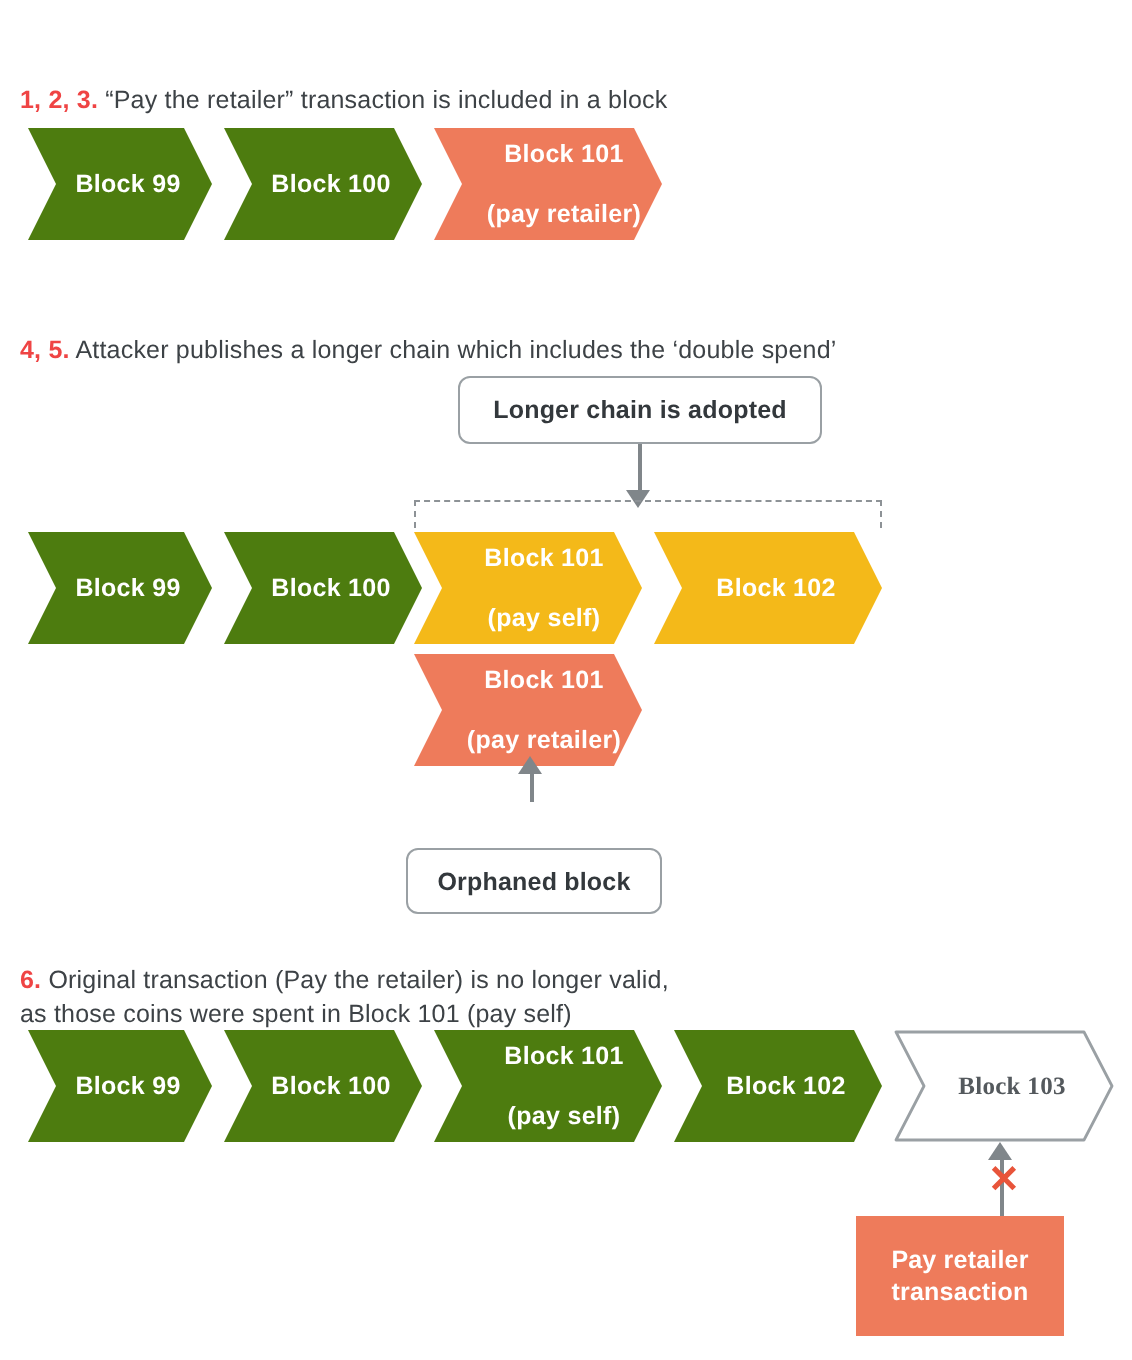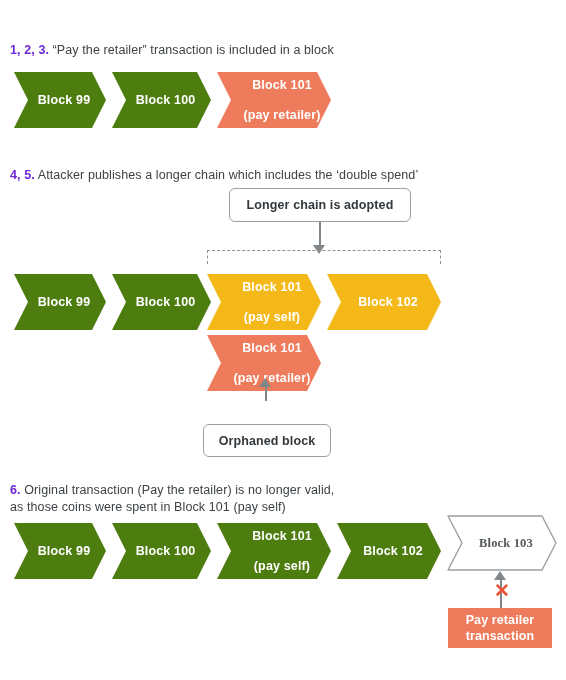--- a/index.html
+++ b/index.html
@@ -26,39 +26,38 @@
   .caption {
     position: absolute;
     font-size: 12.5px;
     line-height: 17px;
     color: #3d4246;
     letter-spacing: 0.1px;
     white-space: pre-line;
   }
   .caption .num {
     font-weight: bold;
-    color: #6d28d9;
+    color: #ef4444;
   }
 
   
   .chev {
     position: absolute;
     display: flex;
     align-items: center;
     justify-content: center;
     text-align: center;
     color: #ffffff;
     font-size: 12.5px;
     line-height: 15px;
     font-weight: bold;
     letter-spacing: 0.15px;
     box-sizing: border-box;
     -webkit-clip-path: polygon(0 0, calc(100% - 14px) 0, 100% 50%, calc(100% - 14px) 100%, 0 100%, 14px 50%);
     clip-path: polygon(0 0, calc(100% - 14px) 0, 100% 50%, calc(100% - 14px) 100%, 0 100%, 14px 50%);
-    margin-top: 8px;
   }
   .chev span { display: block; padding-left: 8px; }
 
   .chev.gray   { background: #4d7c0f; }
   .chev.salmon { background: #ee7b5b; }
   .chev.yellow { background: #f4b919; }
 
   
   .chev-outline {
     position: absolute;
@@ -224,17 +223,17 @@
     <svg width="110" height="56" viewBox="0 0 110 56">
       <polygon points="1,1 95,1 109,28 95,55 1,55 15,28" fill="#ffffff" stroke="#9aa0a4" stroke-width="1.4" stroke-linejoin="round"></polygon>
     </svg>
     <div class="lbl">Block 103</div>
   </div>
 
   <div class="vline" style="left:500px; top:576px; height:33px;"></div>
   <div class="arrowhead-up" style="left:494px; top:571px;"></div>
   <div class="xmark" style="left:494px; top:581px;">✕</div>
 
-  <div class="txbox" style="left:448px; top:608px; width:104px; height:40px;">
+  <div class="txbox" style="left:428px; top:608px; width:104px; height:60px;">
     <span>Pay retailer<br>transaction</span>
   </div>
 
 </div>
 
 </body></html>

